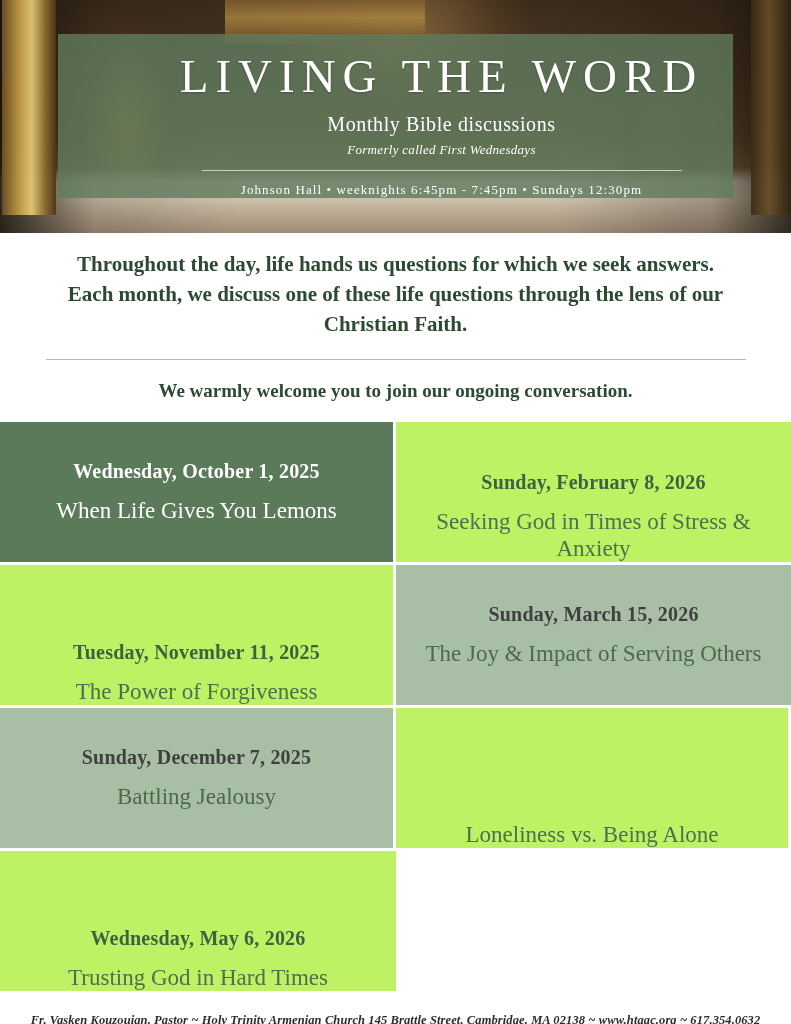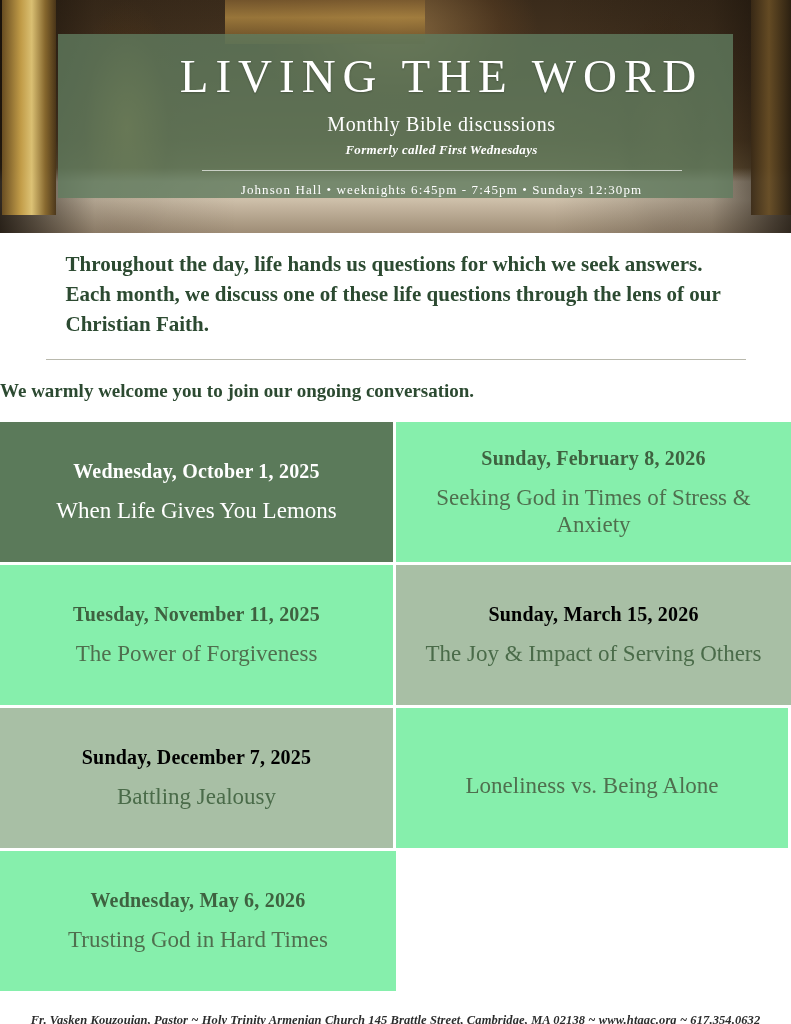--- a/index.html
+++ b/index.html
@@ -87,39 +87,39 @@
   .hero-sub {
     font-size: 20px;
     margin-top: 13px;
     letter-spacing: 0.6px;
   }
   .hero-sub2 {
     font-size: 13px;
     font-style: italic;
     margin-top: 6px;
     letter-spacing: 0.3px;
-    font-weight: bold;
   }
   .hero-rule {
     width: 480px;
     height: 1px;
     background: rgba(255,255,255,0.65);
     margin-top: 12px;
   }
   .hero-details {
     font-size: 13px;
     letter-spacing: 1.1px;
     margin-top: 11px;
   }
 
   
   .intro {
     width: 791px;
     padding-top: 17px;
     background: #ffffff;
+    text-align: center;
     color: #2f4b33;
   }
   .intro-lead {
     width: 660px;
     margin: 0 auto;
     font-size: 21px;
     font-weight: bold;
     line-height: 1.42;
     color: #2c4a31;
   }
@@ -162,22 +162,22 @@
     letter-spacing: 0.2px;
   }
   .cell-topic {
     font-size: 23px;
     margin-top: 14px;
     line-height: 1.18;
   }
   .shade-dark  { background: #5b7a5a; color: #ffffff; }
   .shade-dark .cell-date { color: #ffffff; }
   .shade-mid   { background: #a8bfa5; color: #4a6b49; }
-  .shade-mid .cell-date { color: #000000; }
-  .shade-light { background: #86efac; color: #4f6f4e; }
+  .shade-mid .cell-date { color: #404040; }
+  .shade-light { background: #bef264; color: #4f6f4e; justify-content: flex-end; }
   .shade-light .cell-date { color: #3e6240; }
 
   .col-left  { border-right: 3px solid #ffffff; }
 
   
   .footer {
     width: 791px;
     height: 58px;
     display: flex;
     align-items: center;

